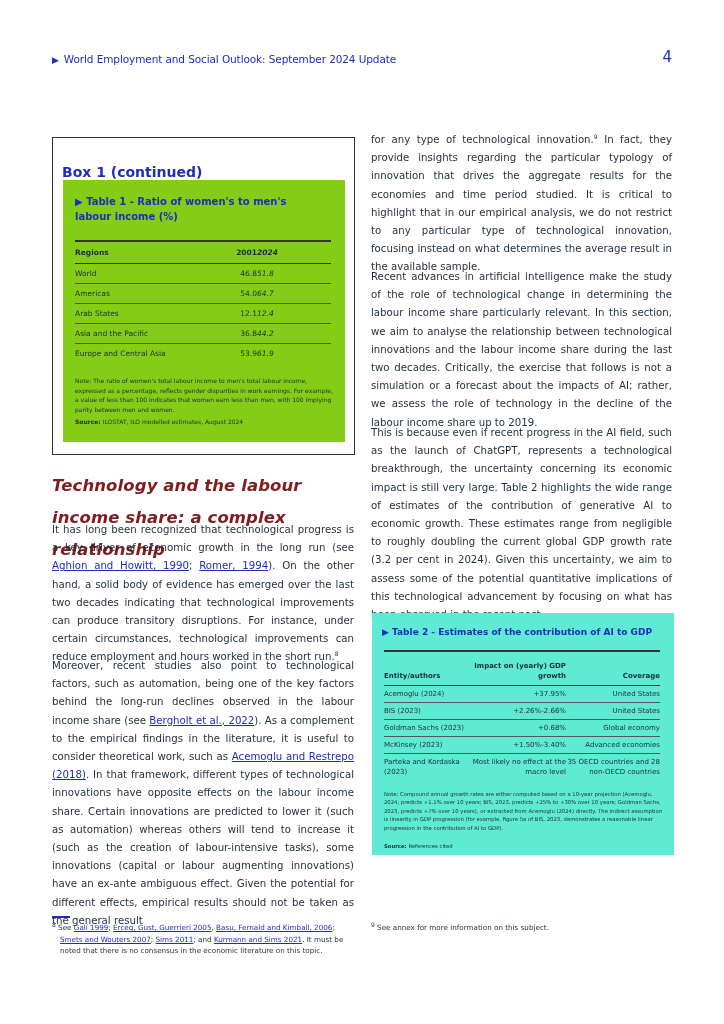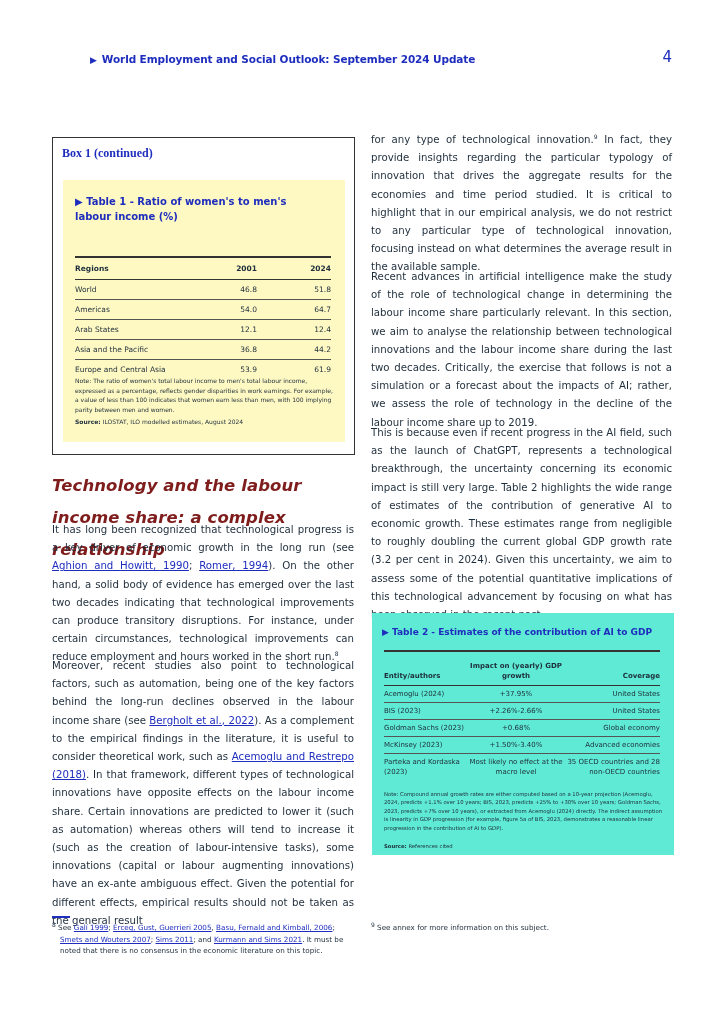--- a/index.html
+++ b/index.html
@@ -1,35 +1,35 @@
 <!DOCTYPE html>
 <html><head>
 <meta charset="utf-8">
 <style>
   * { box-sizing: border-box; margin: 0; padding: 0; }
   html, body { width: 724px; height: 1024px; background: #ffffff; overflow: hidden; }
   body { position: relative; font-family: "DejaVu Sans", sans-serif; color: #1e2d3b; }
 
   .header { position: absolute; left: 52px; top: 50px; width: 620px; height: 20px; }
-  .header-title { position: absolute; left: 0; top: 3px; font-size: 10.5px; font-weight: bold; color: #1e2dbe; letter-spacing: -0.1px; margin-left: 38px; }
+  .header-title { position: absolute; left: 0; top: 3px; font-size: 10.5px; font-weight: normal; color: #1e2dbe; letter-spacing: -0.1px; }
   .header-title .tri { font-size: 9px; margin-right: 5px; }
   .page-num { position: absolute; right: 0; top: -2px; font-size: 15px; color: #1e2dbe; }
 
   
   .box1 { position: absolute; left: 52px; top: 137px; width: 303px; height: 318px; border: 1px solid #333; background: #fff; }
-  .box1-title { position: absolute; left: 9px; top: 8px; font-size: 12px; font-weight: bold; color: #1e2dbe; font-family: Liberation Serif, serif; }
-  .box1-inner { position: absolute; left: 10px; top: 42px; width: 282px; height: 262px; background: #fef9c3; }
+  .box1-title { position: absolute; left: 9px; top: 26px; font-size: 14px; font-weight: bold; color: #1e2dbe; }
+  .box1-inner { position: absolute; left: 10px; top: 42px; width: 282px; height: 262px; background: #84cc16; }
   .t1-title { position: absolute; left: 12px; top: 14px; width: 250px; font-size: 10px; font-weight: bold; color: #1e2dbe; line-height: 15px; }
-  .t1 { position: absolute; left: 12px; top: 76px; width: 256px; border-collapse: collapse; font-size: 7.5px; color: #1e2d3b; }
+  .t1 { position: absolute; left: 12px; top: 60px; width: 256px; border-collapse: collapse; font-size: 7.5px; color: #1e2d3b; }
   .t1 thead th { font-weight: bold; font-size: 7.5px; height: 22px; border-top: 2px solid #333; border-bottom: 1.5px solid #333; }
   .t1 td { height: 20px; border-bottom: 1px solid #555; }
   .t1 tbody tr:last-child td { border-bottom: none; }
   .t1 .c1 { text-align: left; }
   .t1 .c2 { text-align: right; width: 58px; }
-  .t1 .c3 { text-align: right; width: 74px; }
+  .t1 .c3 { text-align: left; width: 74px; font-style: italic; }
   .t1-note { position: absolute; left: 12px; top: 196px; width: 262px; font-size: 6px; line-height: 9.5px; color: #1e2d3b; }
   .t1-source { position: absolute; left: 12px; top: 238px; font-size: 6px; color: #1e2d3b; }
   .t1-source b { font-weight: bold; }
 
   
   .section-heading { position: absolute; left: 52px; top: 470px; width: 305px; font-size: 16.5px; font-weight: bold; color: #7f1d1d; line-height: 32px; letter-spacing: 0.1px; font-style: italic; }
 
   .para { position: absolute; font-size: 10.2px; line-height: 18.2px; text-align: justify; color: #1e2d3b; }
   .para a { color: #1e2dbe; text-decoration: underline; }
   sup { font-size: 6px; vertical-align: super; line-height: 0; }
@@ -41,21 +41,21 @@
   .p5 { left: 371px; top: 424px; width: 301px; }
 
   
   .box2 { position: absolute; left: 372px; top: 613px; width: 302px; height: 242px; background: #5eead4; }
   .t2-title { position: absolute; left: 10px; top: 14px; font-size: 9px; font-weight: bold; color: #1e2dbe; }
   .t2 { position: absolute; left: 12px; top: 37px; width: 276px; border-collapse: collapse; font-size: 7px; color: #1e2d3b; }
   .t2 thead th { font-weight: bold; font-size: 7px; height: 34px; vertical-align: bottom; padding-bottom: 4px; border-top: 2px solid #333; border-bottom: 1.5px solid #333; line-height: 10px; }
   .t2 td { border-bottom: 1px solid #555; padding: 3px 0; line-height: 10px; vertical-align: middle; }
   .t2 tbody tr:last-child td { border-bottom: none; margin-left: 28px; }
   .t2 .c1 { text-align: left; width: 82px; }
-  .t2 .c2 { text-align: center; width: 100px; }
+  .t2 .c2 { text-align: right; width: 100px; }
   .t2 .c3 { text-align: right; }
   .t2-note { position: absolute; left: 12px; top: 177px; width: 280px; font-size: 5.3px; line-height: 8.4px; color: #1e2d3b; }
   .t2-source { position: absolute; left: 12px; top: 230px; font-size: 5.3px; color: #1e2d3b; }
   .t2-source b { font-weight: bold; }
 
   
   .fn-rule { position: absolute; left: 52px; top: 916px; width: 18px; height: 1.5px; background: #1e2dbe; }
   .fn-left { position: absolute; left: 52px; top: 922px; width: 300px; font-size: 7.2px; line-height: 11.5px; color: #1e2d3b; padding-left: 8px; text-indent: -8px; }
   .fn-left a { color: #1e2dbe; text-decoration: underline; }
   .fn-right { position: absolute; left: 371px; top: 922px; width: 300px; font-size: 7.2px; line-height: 11.5px; color: #1e2d3b; }

